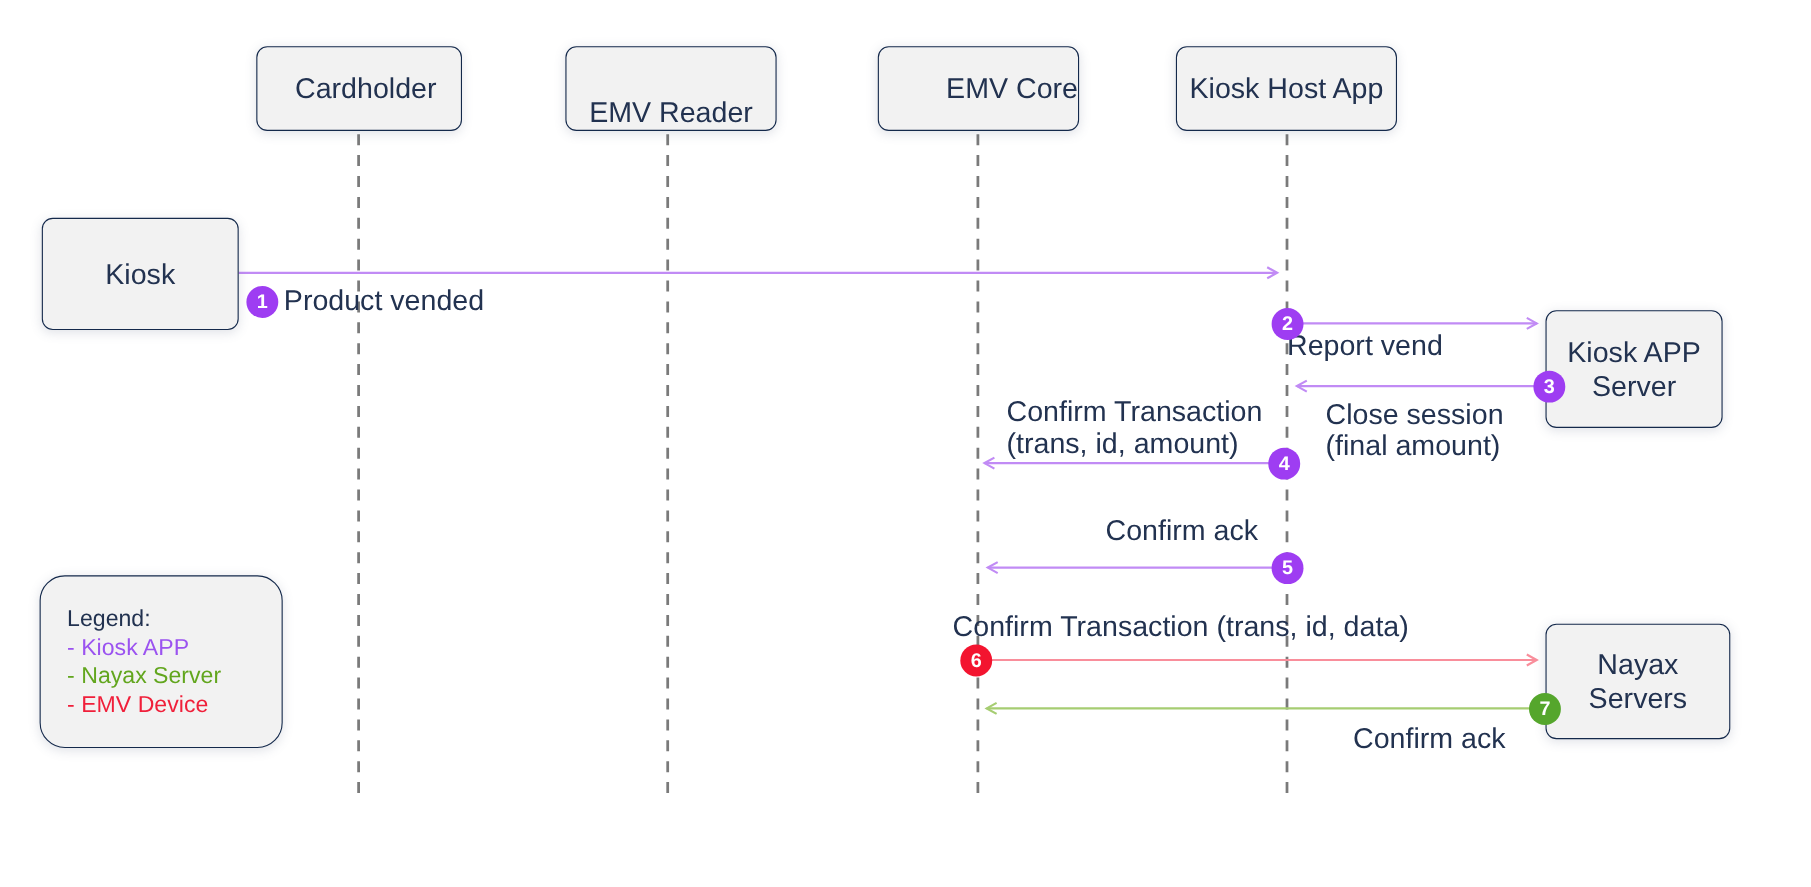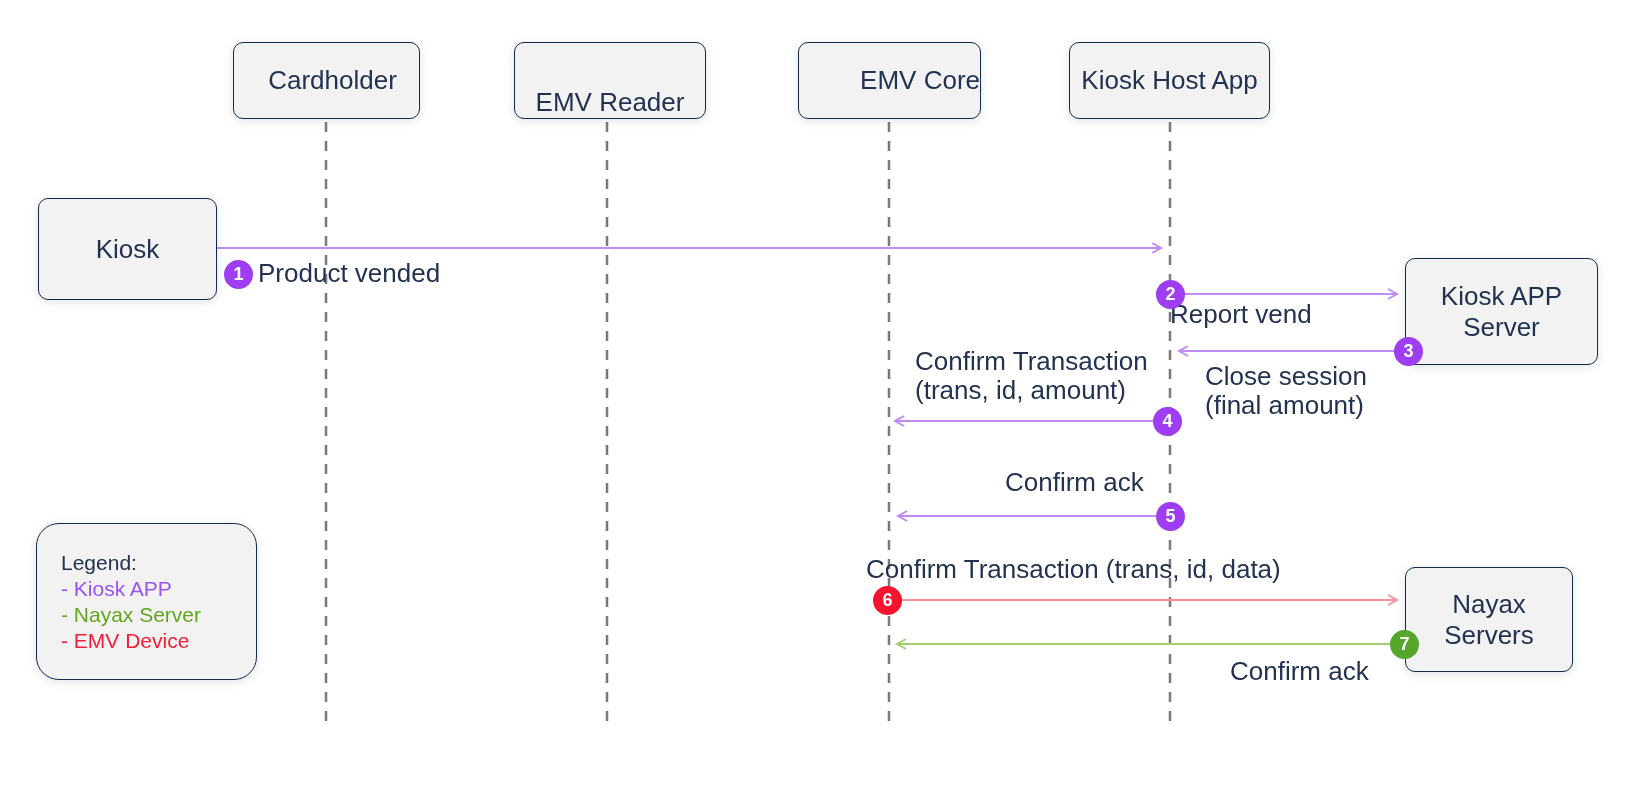--- a/index.html
+++ b/index.html
@@ -110,21 +110,21 @@
   <div class="node" style="left:798px;top:42px;width:183px;height:77px;justify-content:flex-end;">
     <span>EMV Core</span>
   </div>
   <div class="node" style="left:1069px;top:42px;width:201px;height:77px;">
     <span>Kiosk Host App</span>
   </div>
 
   <div class="node" style="left:38px;top:198px;width:179px;height:102px;">
     <span>Kiosk</span>
   </div>
-  <div class="node" style="left:1405px;top:258px;width:193px;height:107px;padding:0 18px;">
+  <div class="node" style="left:1405px;top:282px;width:161px;height:107px;padding:0 18px;">
     <span>Kiosk APP Server</span>
   </div>
   <div class="node" style="left:1405px;top:567px;width:168px;height:105px;">
     <span>Nayax Servers</span>
   </div>
 
   <div class="badge badge-purple" style="left:224px;top:260px;">
       <span>1</span>
     </div>
   <div class="badge badge-purple" style="left:1156px;top:280px;">
@@ -149,21 +149,21 @@
   <div class="msg" style="left:258px;top:259px;">
     <span>Product vended</span>
   </div>
   <div class="msg center" style="left:1170px;top:300px;width:230px;">
     <span>Report vend</span>
   </div>
   <div class="msg" style="left:1205px;top:362px;">
     <span>Close session</span><br>
     <span>(final amount)</span>
   </div>
-  <div class="msg" style="left:915px;top:347px;">
+  <div class="msg" style="left:915px;top:360px;">
     <span>Confirm Transaction</span><br>
     <span>(trans, id, amount)</span>
   </div>
   <div class="msg" style="left:1005px;top:468px;">
     <span>Confirm ack</span>
   </div>
   <div class="msg center" style="left:866px;top:555px;width:517px;">
     <span>Confirm Transaction (trans, id, data)</span>
   </div>
   <div class="msg" style="left:1230px;top:657px;">

